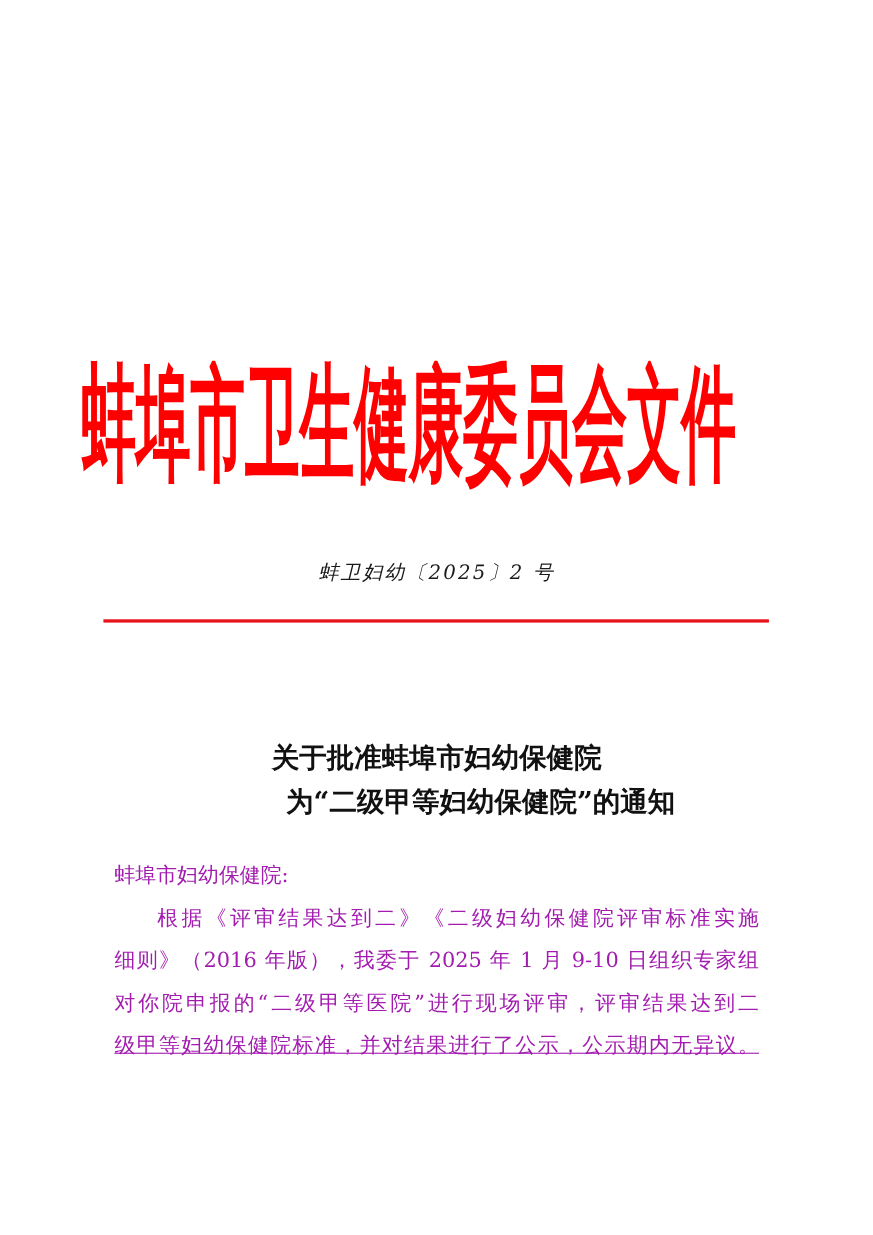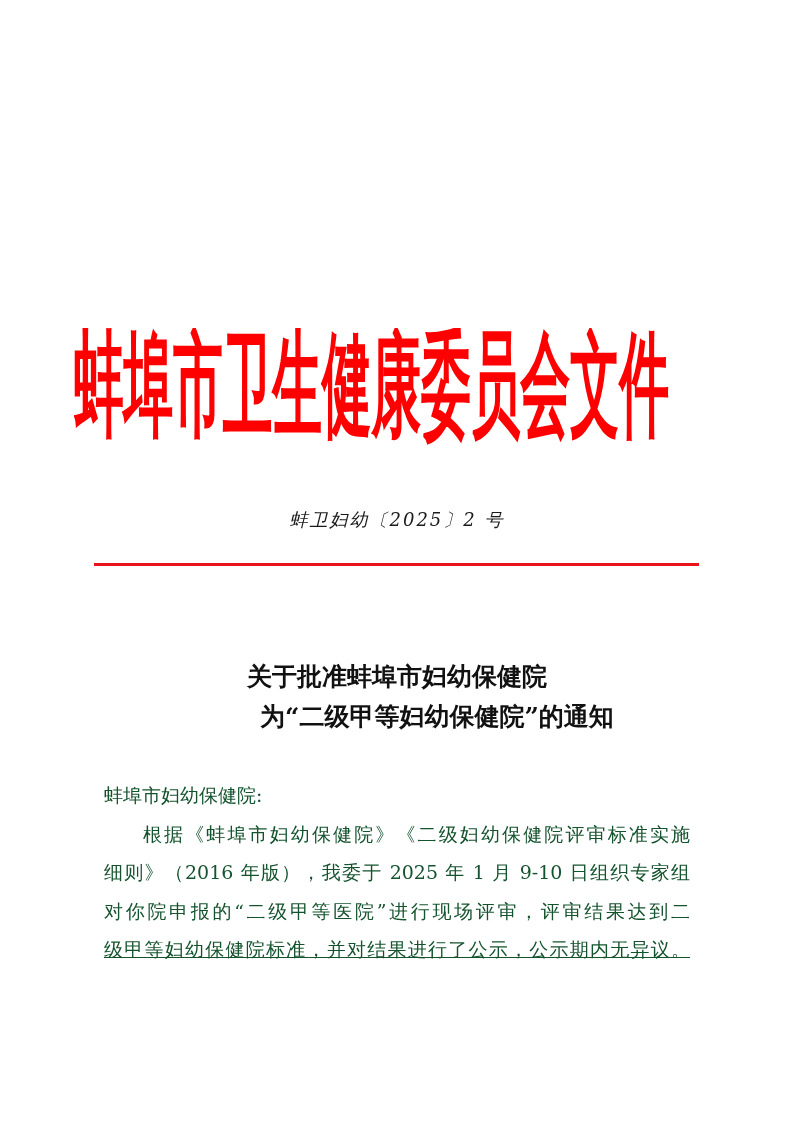--- a/index.html
+++ b/index.html
@@ -59,29 +59,30 @@
     }
     .title {
       position: absolute;
       left: 0;
       width: 794px;
       text-align: center;
       font-weight: bold;
       font-size: 25px;
       color: #111111;
       letter-spacing: 0px;
+      margin-top: 12px;
     }
     .title.l1 { top: 660px; }
     .title.l2 { top: 700px; padding-left: 40px; }
     .body-line {
       position: absolute;
       left: 104px;
       width: 586px;
       font-size: 19px;
-      color: #14532d;
+      color: #a21caf;
       white-space: nowrap;
       text-align: justify;
       text-align-last: justify;
     }
     .body-line.salutation { text-align-last: left; }
     .body-line.indent { left: 143px; width: 547px; }
     .l-1 { top: 783px; }
     .l-2 { top: 822px; }
     .l-3 { top: 860px; }
     .l-4 { top: 899px; }
@@ -95,16 +96,16 @@
 </div>
 
 <div class="doc-number">蚌卫妇幼〔2025〕2 号</div>
 
 <div class="red-rule"></div>
 
 <div class="title l1">关于批准蚌埠市妇幼保健院</div>
 <div class="title l2">为“二级甲等妇幼保健院”的通知</div>
 
 <div class="body-line salutation l-1">蚌埠市妇幼保健院:</div>
-<div class="body-line indent l-2">根据《蚌埠市妇幼保健院》《二级妇幼保健院评审标准实施</div>
+<div class="body-line indent l-2">根据《评审结果达到二》《二级妇幼保健院评审标准实施</div>
 <div class="body-line l-3">细则》（2016 年版），我委于 2025 年 1 月 9-10 日组织专家组</div>
 <div class="body-line l-4">对你院申报的“二级甲等医院”进行现场评审，评审结果达到二</div>
 <div class="body-line l-5">级甲等妇幼保健院标准，并对结果进行了公示，公示期内无异议。</div>
 
 </body></html>

